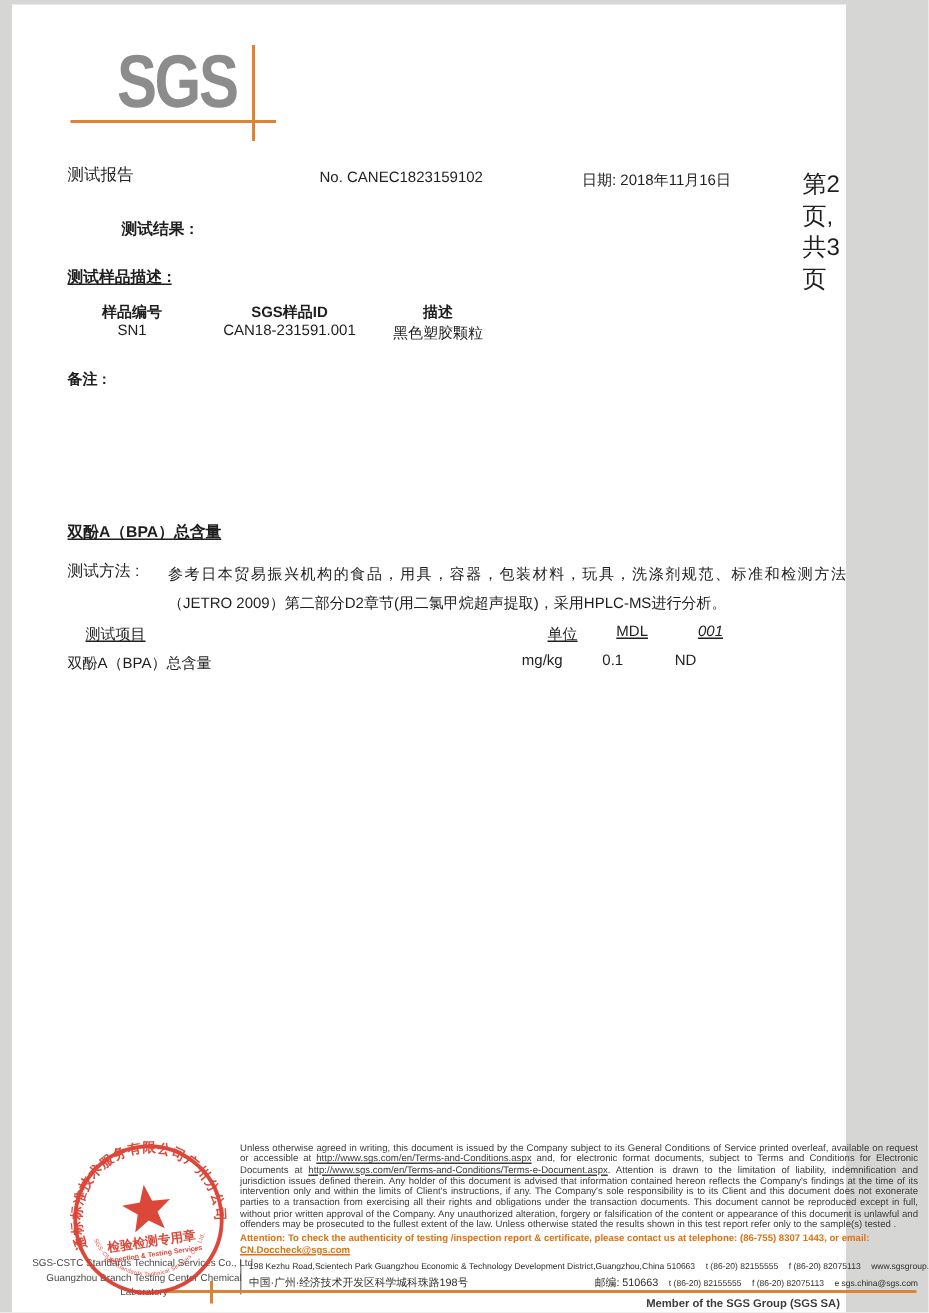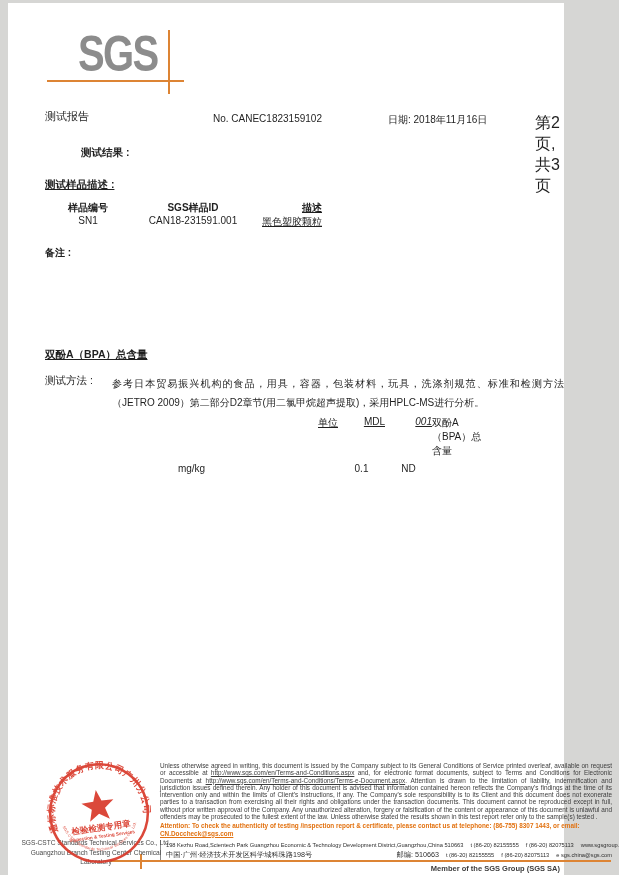--- a/index.html
+++ b/index.html
@@ -34,21 +34,21 @@
   .sec-label{font-size:10.5px;color:#1f1f1f;font-weight:bold;}
   .plain{font-size:10px;color:#1f1f1f;}
   .u{text-decoration:underline;}
   .results-label{left:37px;top:143px;margin-left:36px;}
   .sampledesc-label{left:37px;top:175px;text-decoration:underline;}
 
   .sample-table{left:34px;top:198px;display:grid;grid-template-columns:92px 118px auto;
     font-size:10px;color:#1f1f1f;row-gap:0;}
   .sample-table .h{font-weight:bold;}
   .sample-table .c1,.sample-table .c2{text-align:center;}
-  .sample-table .c3{text-align:right;padding-left:10px;text-decoration:underline;}
+  .sample-table .c3{text-align:center;padding-left:10px;}
 
   .notes-label{left:37px;top:243px;font-weight:bold;}
   .notes{left:92px;top:262px;font-size:10px;color:#1f1f1f;line-height:17.5px;}
 
   .bpa-title{left:37px;top:345px;font-size:10.5px;font-weight:bold;text-decoration:underline;color:#1f1f1f;}
   .method-label{left:37px;top:371px;font-size:10.5px;color:#1f1f1f;}
   .method-text{left:104px;top:371px;width:452px;font-size:10px;color:#1f1f1f;line-height:19px;text-align:justify;}
 
   .result-table{left:37px;top:413px;display:grid;grid-template-columns:293px 47px 47px 50px;
     font-size:10px;color:#1f1f1f;row-gap:5px;}
@@ -106,20 +106,21 @@
     <div class="c3">黑色塑胶颗粒</div>
   </div>
 
   <div class="abs plain notes-label">备注 :</div>
 
   <div class="abs bpa-title">双酚A（BPA）总含量</div>
   <div class="abs method-label">测试方法 :</div>
   <div class="abs method-text">参考日本贸易振兴机构的食品，用具，容器，包装材料，玩具，洗涤剂规范、标准和检测方法（JETRO 2009）第二部分D2章节(用二氯甲烷超声提取)，采用HPLC-MS进行分析。</div>
 
   <div class="abs result-table">
+    <div class="hd item"><span>测试项目</span></div>
     <div class="hd"><span>单位</span></div>
     <div class="hd"><span>MDL</span></div>
     <div class="hd it001"><span>001</span></div>
     <div class="cell item">双酚A（BPA）总含量</div>
     <div class="cell">mg/kg</div>
     <div class="cell">0.1</div>
     <div class="cell">ND</div>
   </div>
 
   <div class="stamp-wrap">

